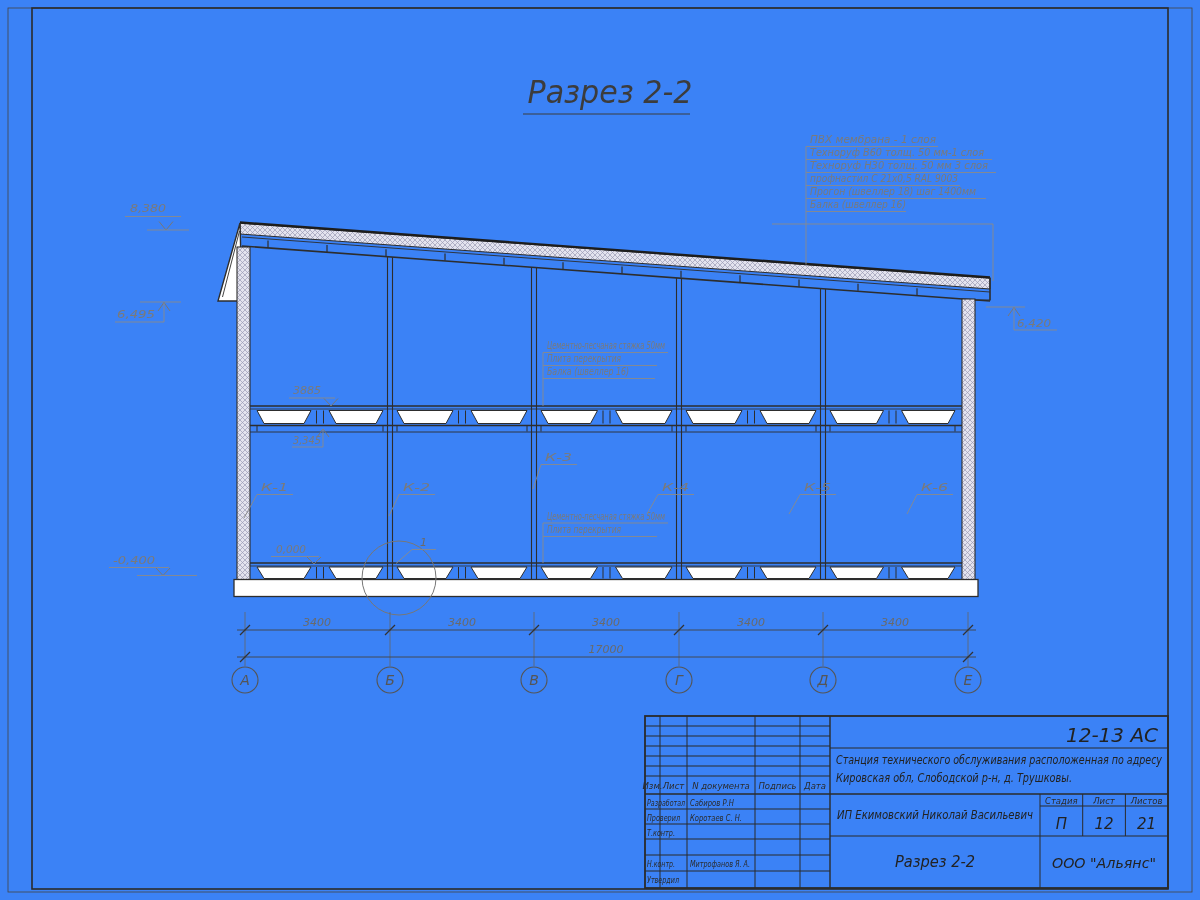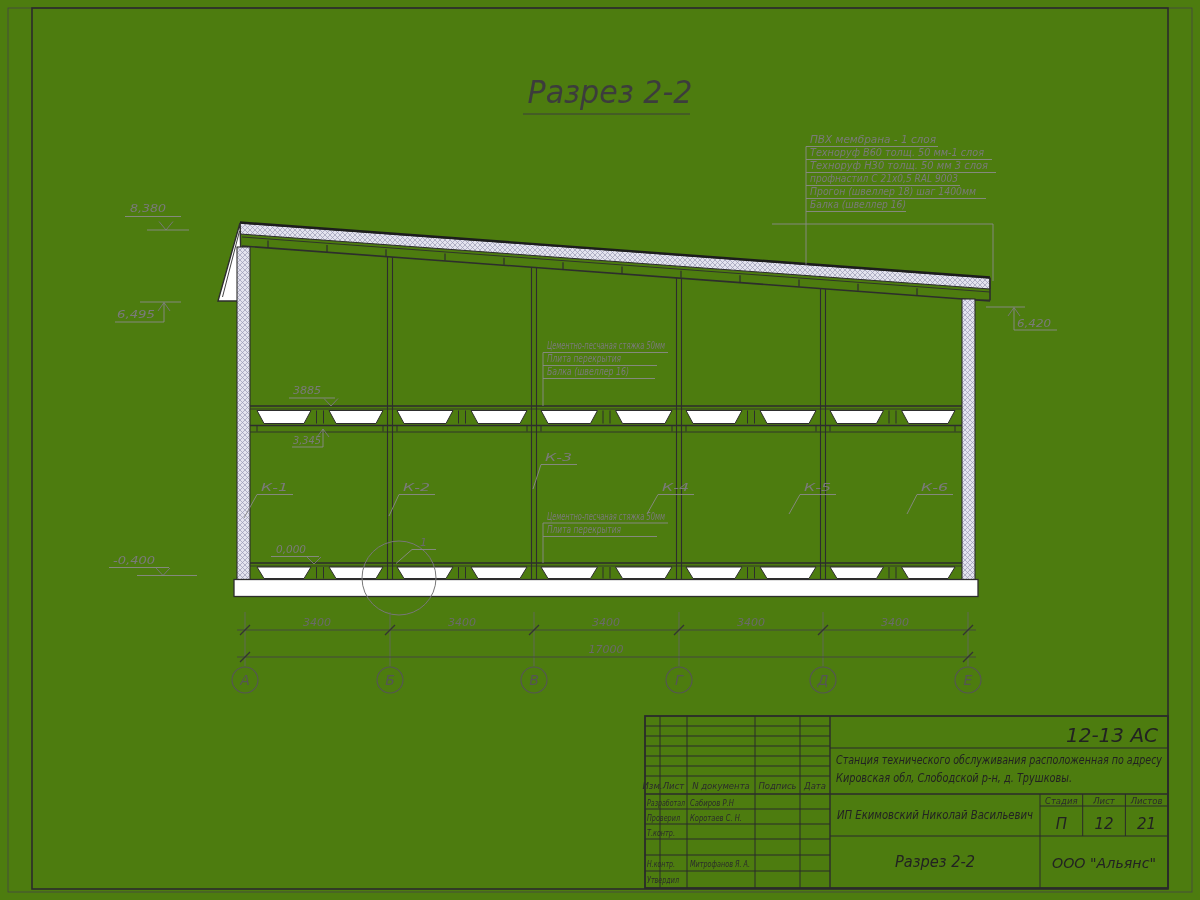--- a/index.html
+++ b/index.html
@@ -1,16 +1,16 @@
 <!DOCTYPE html>
 <html><head>
 <meta charset="utf-8">
 <style>
   html,body{margin:0;padding:0;background:#ffffff;}
-  .page{position:relative;width:1200px;height:900px;background:#4d7c0f;overflow:hidden;text-align:right;}
+  .page{position:relative;width:1200px;height:900px;background:#3b82f6;overflow:hidden;text-align:right;}
   text{font-family:"DejaVu Sans",sans-serif;font-style:italic;}
   .ttl{font-size:32px;fill:#3c3c3c;}
   .ann-t{font-size:10.5px;fill:#7a7a7a;}
   .ann-s{font-size:10px;fill:#7a7a7a;}
   .dim-t{font-size:11px;fill:#6a6a6a;}
   .ax-t{font-size:14px;fill:#555555;}
   .tb1{font-size:8.5px;fill:#2b2b2b;}
   .tb2{font-size:9px;fill:#2b2b2b;}
   .tb3{font-size:12px;fill:#222222;}
   .tb4{font-size:20px;fill:#222222;}

